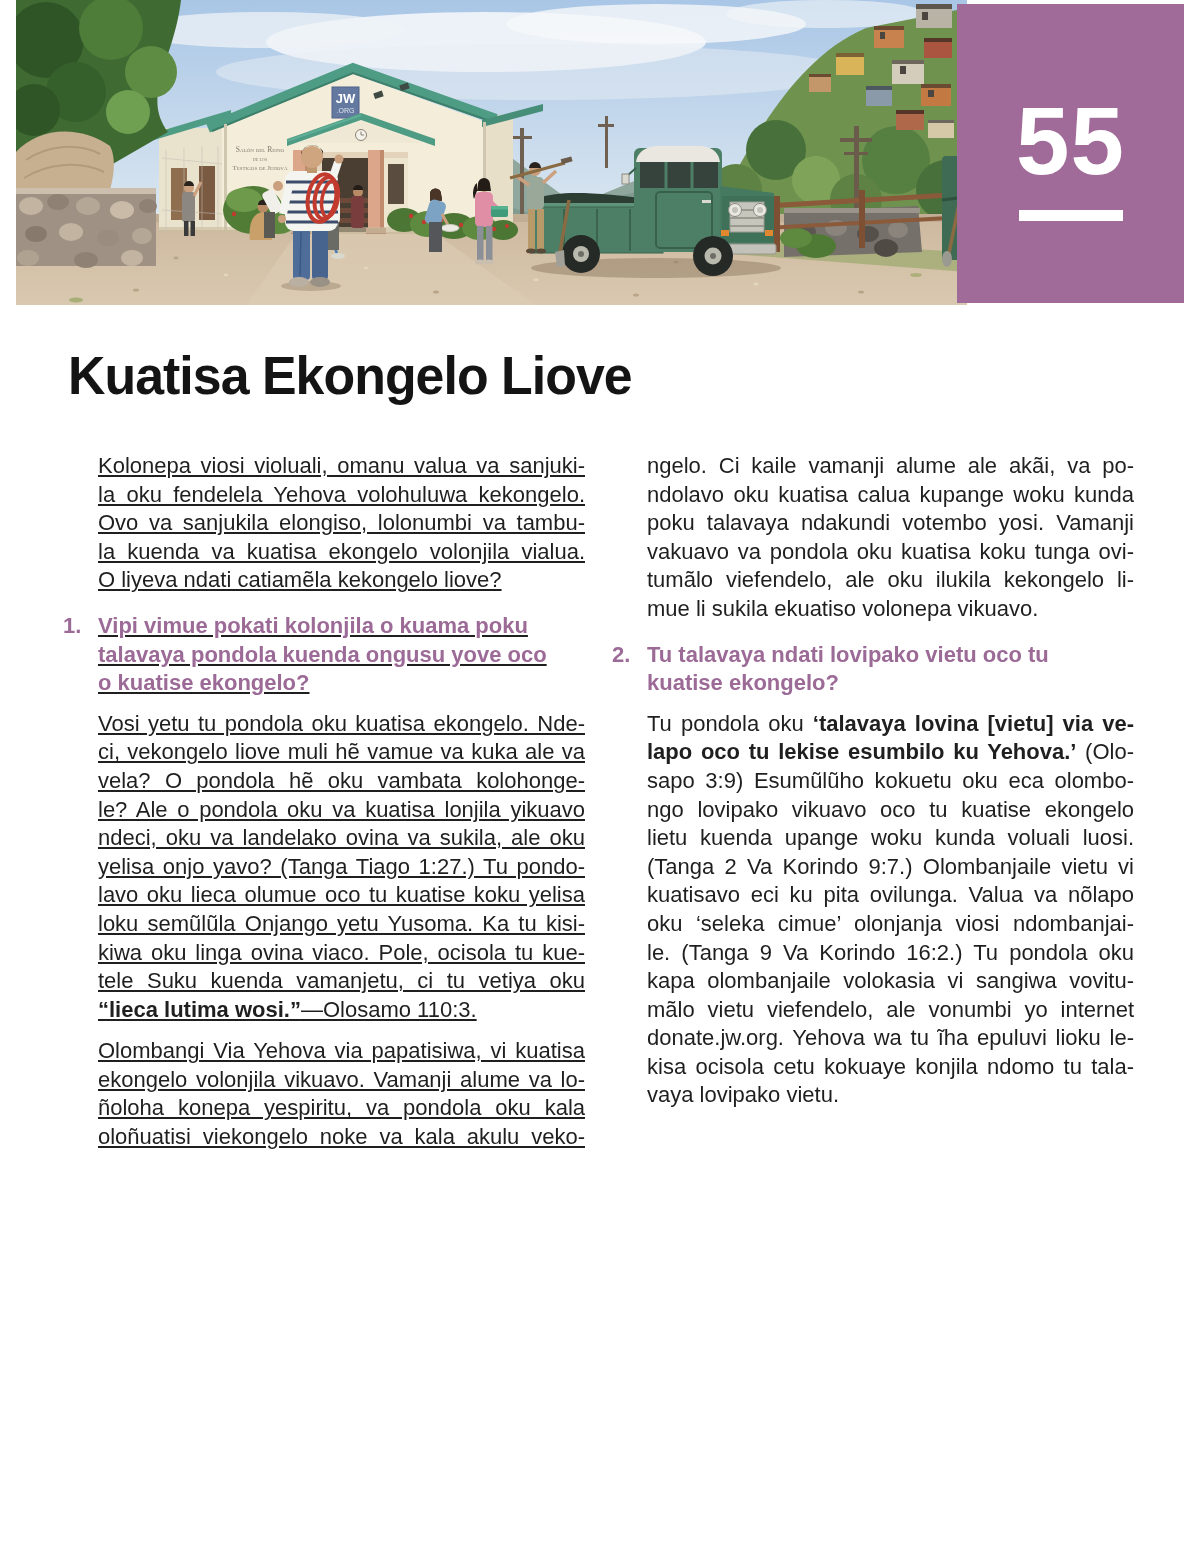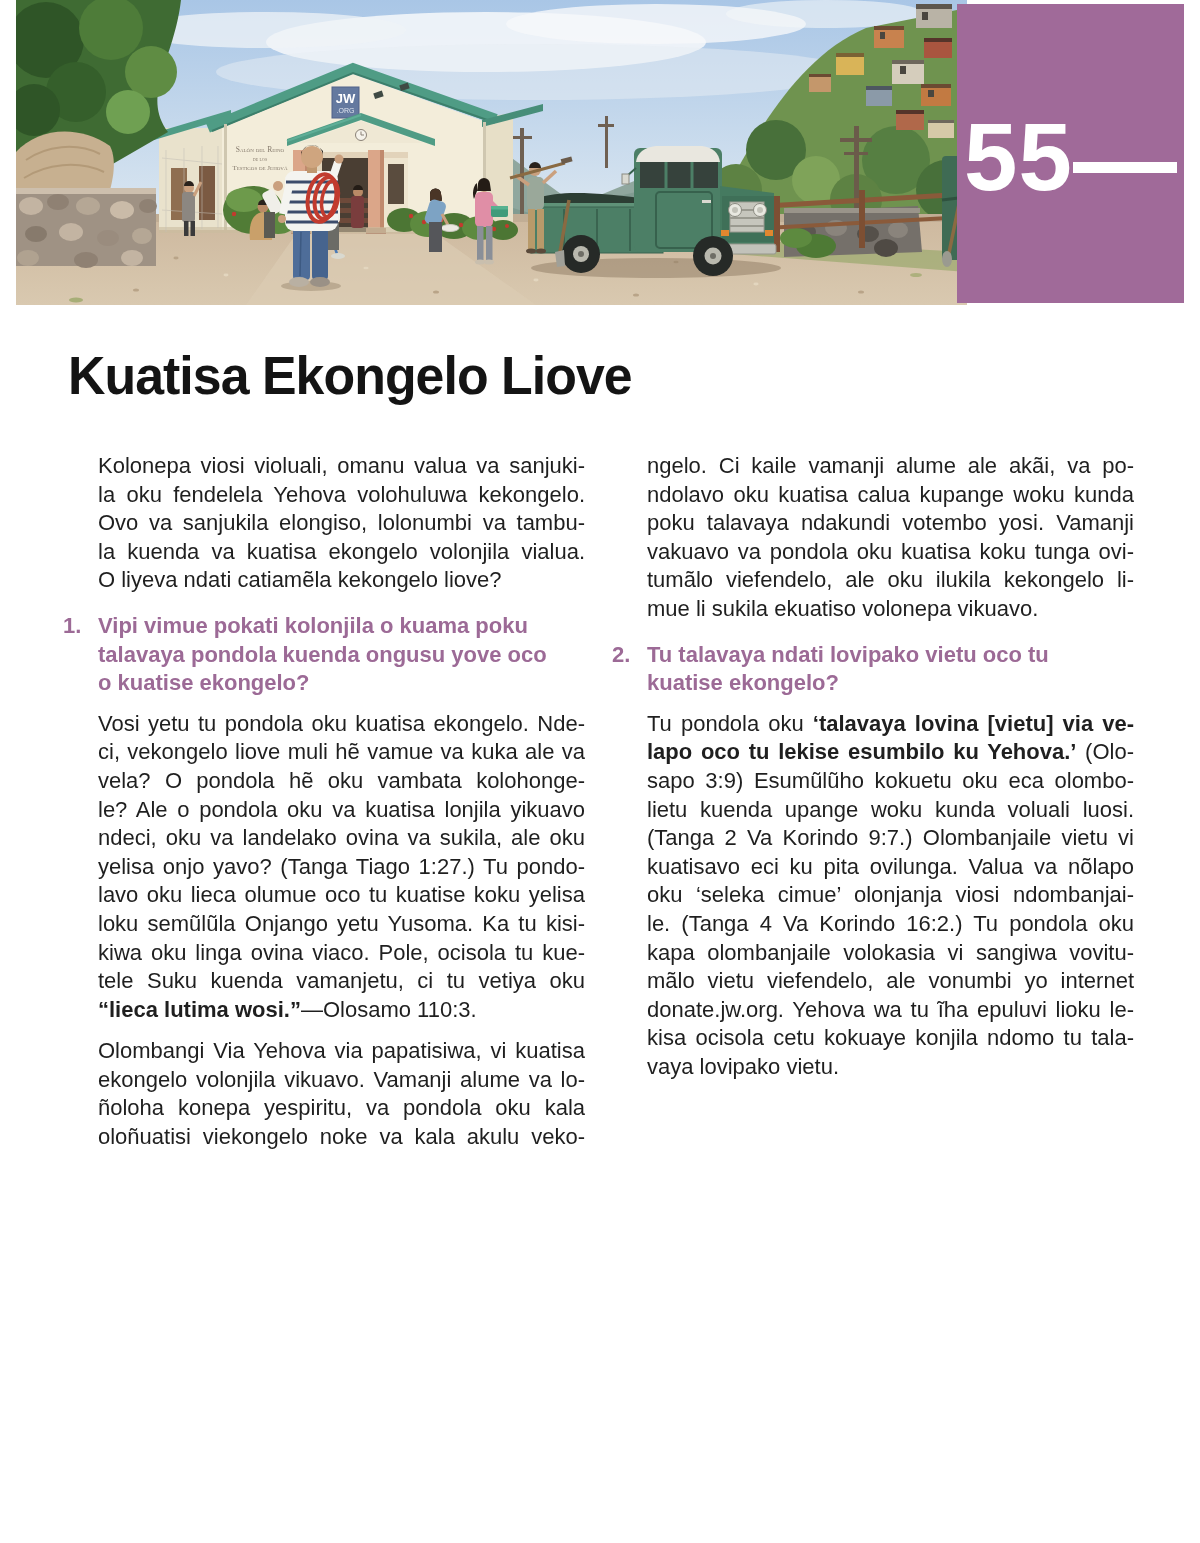--- a/index.html
+++ b/index.html
@@ -7,37 +7,37 @@
     width:1200px; height:1543px; position:relative; background:#ffffff;
     font-family:"Liberation Sans", sans-serif; color:#1f1f1f;
     overflow:hidden;
   }
   .photo {
     position:absolute; left:16px; top:0; width:951px; height:305px; overflow:hidden;
   }
   .chapter-badge {
     position:absolute; left:957px; top:4px; width:227px; height:299px;
     background:var(--accent,#a06a99);
-    display:flex; flex-direction:row; align-items:center; justify-content:center;
+    display:flex; flex-direction:column; align-items:center; justify-content:center;
     padding-top:6px; box-sizing:border-box;
   }
   .chapter-number {
     font-size:96px; font-weight:bold; color:#ffffff; line-height:1; letter-spacing:1px;
   }
   .chapter-underline { width:104px; height:11px; background:#ffffff; margin-top:21px; }
   .page-title {
     position:absolute; left:68px; top:344px; margin:0;
     font-size:54px; font-weight:bold; color:#141414; letter-spacing:-1px;
     transform:scaleX(.96); transform-origin:left top; white-space:nowrap;
   }
   .col {
     position:absolute; top:452px; width:522px;
     font-size:22px; line-height:28.6px; color:#1f1f1f;
   }
-  .col-left { left:63px; }
+  .col-left { left:63px;text-decoration:underline; }
   .col-right { left:612px; }
   .para { margin:0 0 0 35px; }
   .para .tl { text-align:justify; text-align-last:justify; }
   .para .tl:last-child { text-align-last:left; }
   .para.cont .tl:last-child { text-align-last:justify; }
   .question {
     position:relative; padding-left:35px; margin:0;
     font-weight:bold; color:var(--qcolor,#9c6a96);
   }
   .question .qnum { position:absolute; left:0; top:0; }
@@ -467,24 +467,25 @@
     <span class="qnum">2.</span>
     <div>
         <div class="tl">Tu talavaya ndati lovipako vietu oco tu</div>
         <div class="tl">kuatise ekongelo?</div>
       </div>
   </div>
   <div class="para mt14">
       <div class="tl">Tu pondola oku <b>‘talavaya lovina [vietu] via ve-</b></div>
       <div class="tl"><b>lapo oco tu lekise esumbilo ku Yehova.’</b> (Olo-</div>
       <div class="tl">sapo 3:9) Esumũlũho kokuetu oku eca olombo-</div>
+      <div class="tl">ngo lovipako vikuavo oco tu kuatise ekongelo</div>
       <div class="tl">lietu kuenda upange woku kunda voluali luosi.</div>
       <div class="tl">(Tanga 2 Va Korindo 9:7.) Olombanjaile vietu vi</div>
       <div class="tl">kuatisavo eci ku pita ovilunga. Valua va nõlapo</div>
       <div class="tl">oku ‘seleka cimue’ olonjanja viosi ndombanjai-</div>
-      <div class="tl">le. (Tanga 4 Va Korindo 16:2.) Tu pondola oku</div>
+      <div class="tl">le. (Tanga 9 Va Korindo 16:2.) Tu pondola oku</div>
       <div class="tl">kapa olombanjaile volokasia vi sangiwa vovitu-</div>
       <div class="tl">mãlo vietu viefendelo, ale vonumbi yo internet</div>
       <div class="tl">donate.jw.org. Yehova wa tu ĩha epuluvi lioku le-</div>
       <div class="tl">kisa ocisola cetu kokuaye konjila ndomo tu tala-</div>
       <div class="tl">vaya lovipako vietu.</div>
     </div>
 </div>
 
 </body></html>

